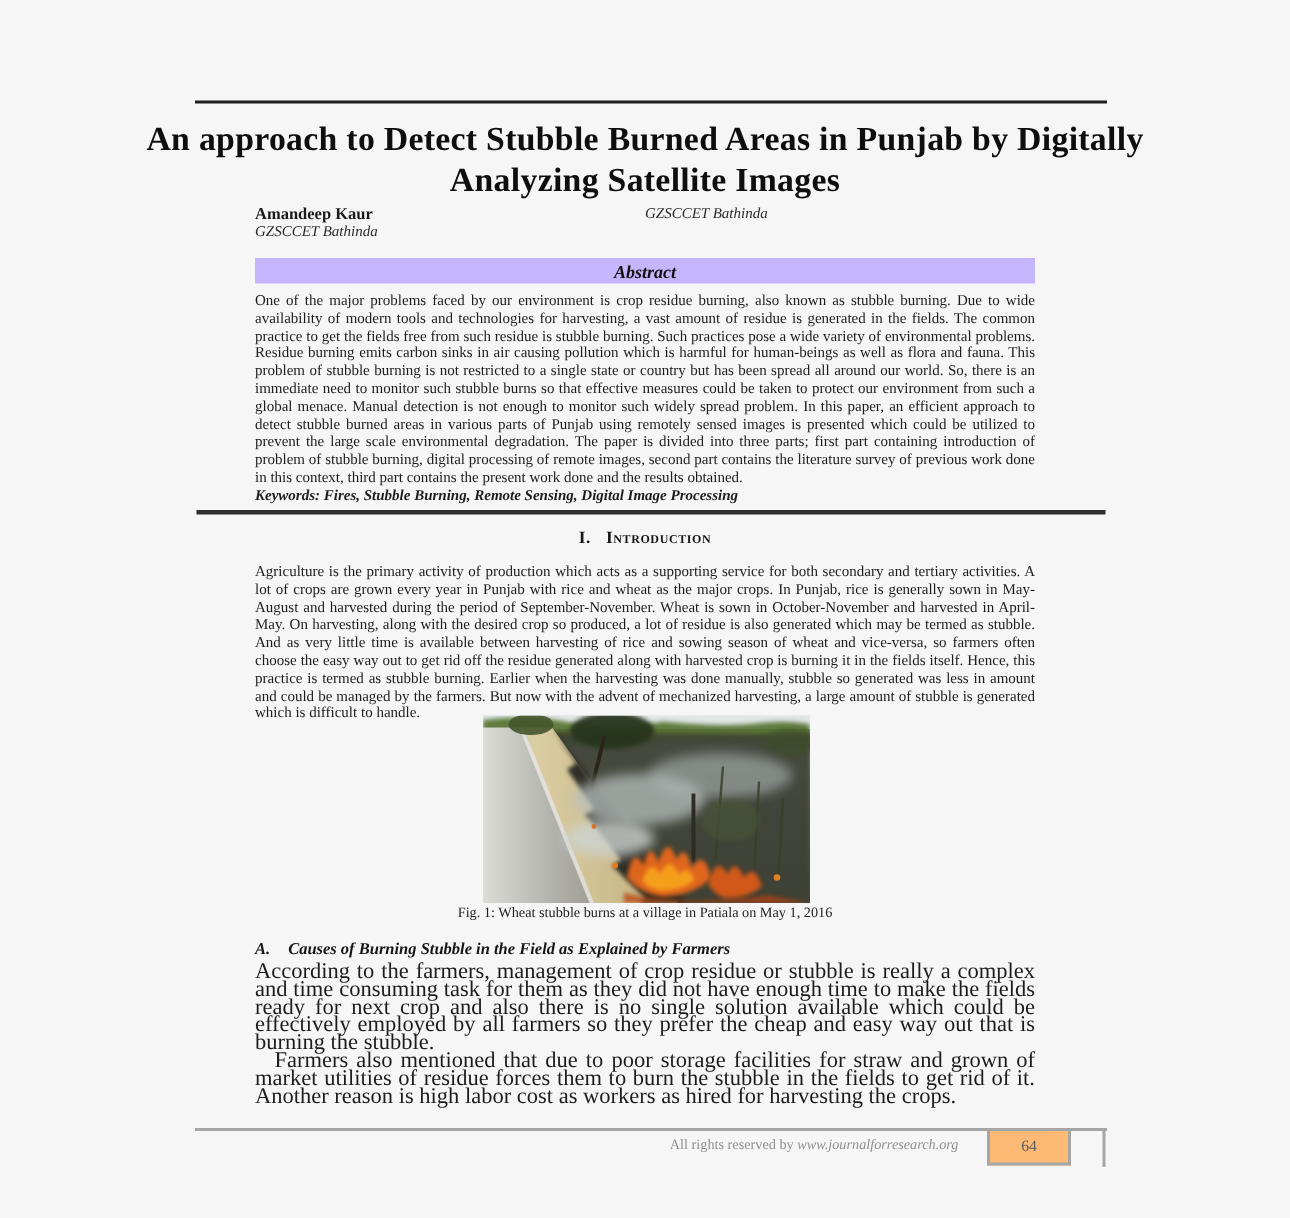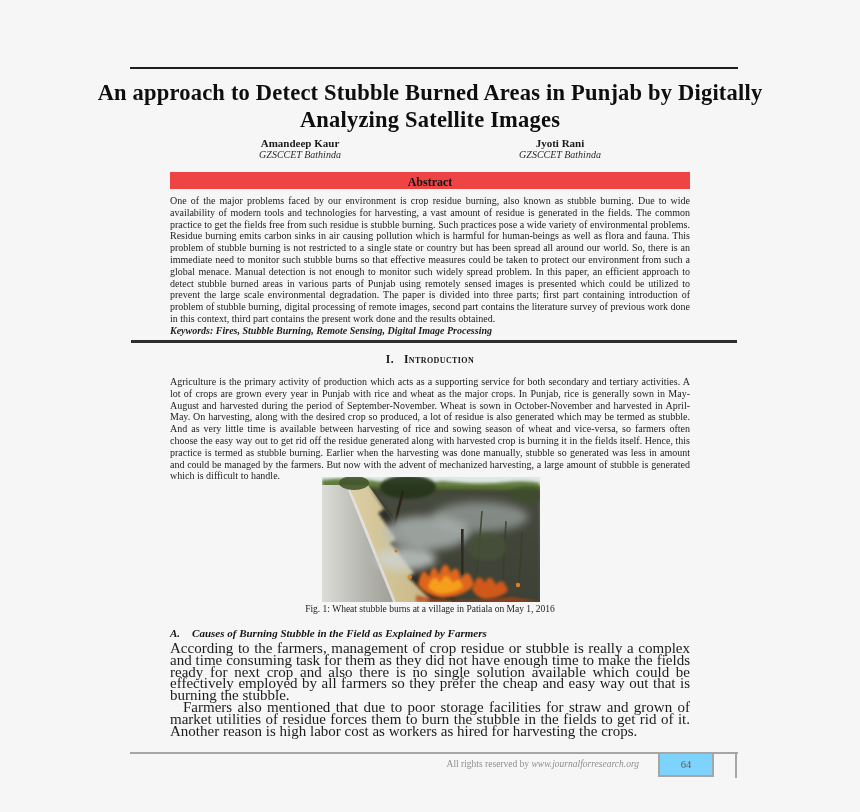--- a/index.html
+++ b/index.html
@@ -13,26 +13,26 @@
   }
   .abs{position:absolute;}
 
   
   .header-meta{top:36px;right:170px;text-align:right;font-size:10px;line-height:12.5px;color:#2b2b2b;}
   .header-rule{top:67px;left:130px;width:608px;height:2px;background:#1f1f1f;}
 
   
   .paper-title{top:79px;left:80px;width:700px;text-align:center;font-size:22.5px;font-weight:bold;line-height:27px;color:#0e0e0e;letter-spacing:.2px;}
   .authors{top:137px;left:170px;width:520px;display:flex;}
-  .author{width:260px;text-align:center;}
+  .author{width:260px;text-align:left;}
   .author-name{font-size:11px;font-weight:bold;line-height:12px;color:#1a1a1a;}
   .author-affil{font-size:10px;font-style:italic;line-height:12px;color:#2a2a2a;}
 
   
-  .abstract-bar{top:172px;left:170px;width:520px;height:17px;background:#ef4444;text-align:center;}
+  .abstract-bar{top:172px;left:170px;width:520px;height:17px;background:#c4b5fd;text-align:center;font-style:italic;}
   .abstract-label{font-size:12px;font-weight:bold;line-height:17px;color:#111;}
   .abstract-body{top:195px;left:170px;width:520px;font-size:10px;line-height:11.8px;text-align:justify;color:#1c1c1c;}
   .keywords-line{font-weight:bold;margin-top:0;font-style:italic;}
 
   .mid-rule{top:340px;left:131px;width:606px;height:2.5px;background:#2e2e2e;}
 
   
   .section-heading{top:353px;left:170px;width:520px;text-align:center;font-size:11.5px;font-weight:700;color:#151515;font-variant:small-caps;letter-spacing:.4px;font-family:Liberation Serif, serif;}
   .section-heading .sec-num{margin-right:10px;}
 
@@ -48,39 +48,38 @@
   .subsection-body{top:643px;left:170px;width:520px;font-size:15px;line-height:11.8px;text-align:justify;color:#1c1c1c;}
   .subsection-body p{margin:0;}
   .subsection-body p.indented{text-indent:13px;}
 
   
   .footer-rule{top:752px;left:130px;width:608px;height:2px;background:#a6a6a6;}
   .footer-tick{top:752px;left:735px;width:2px;height:26px;background:#a6a6a6;}
   .footer-row{top:754px;left:330px;width:384px;display:flex;justify-content:flex-end;align-items:flex-start;gap:19px;}
   .footer-rights{font-size:9.5px;color:#8f8f8f;line-height:20px;white-space:nowrap;}
   .footer-rights .url{font-style:italic;}
-  .page-number-box{width:52px;height:21px;border:2px solid #a6a6a6;margin-top:-2px;background:#7dd3fc;text-align:center;}
+  .page-number-box{width:52px;height:21px;border:2px solid #a6a6a6;margin-top:-2px;background:#fdba74;text-align:center;}
   .page-number{font-size:10.5px;color:#5c5c5c;line-height:21px;}
 </style>
 </head>
 <body>
 
 <div class="abs header-meta">
 </div>
 <div class="abs header-rule"></div>
 
 <div class="abs paper-title">An approach to Detect Stubble Burned Areas in Punjab by Digitally Analyzing Satellite Images</div>
 
 <div class="abs authors">
   <div class="author">
     <div class="author-name">Amandeep Kaur</div>
     <div class="author-affil">GZSCCET Bathinda</div>
   </div>
   <div class="author">
-    <div class="author-name">Jyoti Rani</div>
     <div class="author-affil">GZSCCET Bathinda</div>
   </div>
 </div>
 
 <div class="abs abstract-bar">
   <span class="abstract-label">Abstract</span>
 </div>
 <div class="abs abstract-body">
   <div>One of the major problems faced by our environment is crop residue burning, also known as stubble burning. Due to wide availability of modern tools and technologies for harvesting, a vast amount of residue is generated in the fields. The common practice to get the fields free from such residue is stubble burning. Such practices pose a wide variety of environmental problems. Residue burning emits carbon sinks in air causing pollution which is harmful for human-beings as well as flora and fauna. This problem of stubble burning is not restricted to a single state or country but has been spread all around our world. So, there is an immediate need to monitor such stubble burns so that effective measures could be taken to protect our environment from such a global menace. Manual detection is not enough to monitor such widely spread problem. In this paper, an efficient approach to detect stubble burned areas in various parts of Punjab using remotely sensed images is presented which could be utilized to prevent the large scale environmental degradation. The paper is divided into three parts; first part containing introduction of problem of stubble burning, digital processing of remote images, second part contains the literature survey of previous work done in this context, third part contains the present work done and the results obtained.</div>
   <div class="keywords-line">Keywords: Fires, Stubble Burning, Remote Sensing, Digital Image Processing</div>

